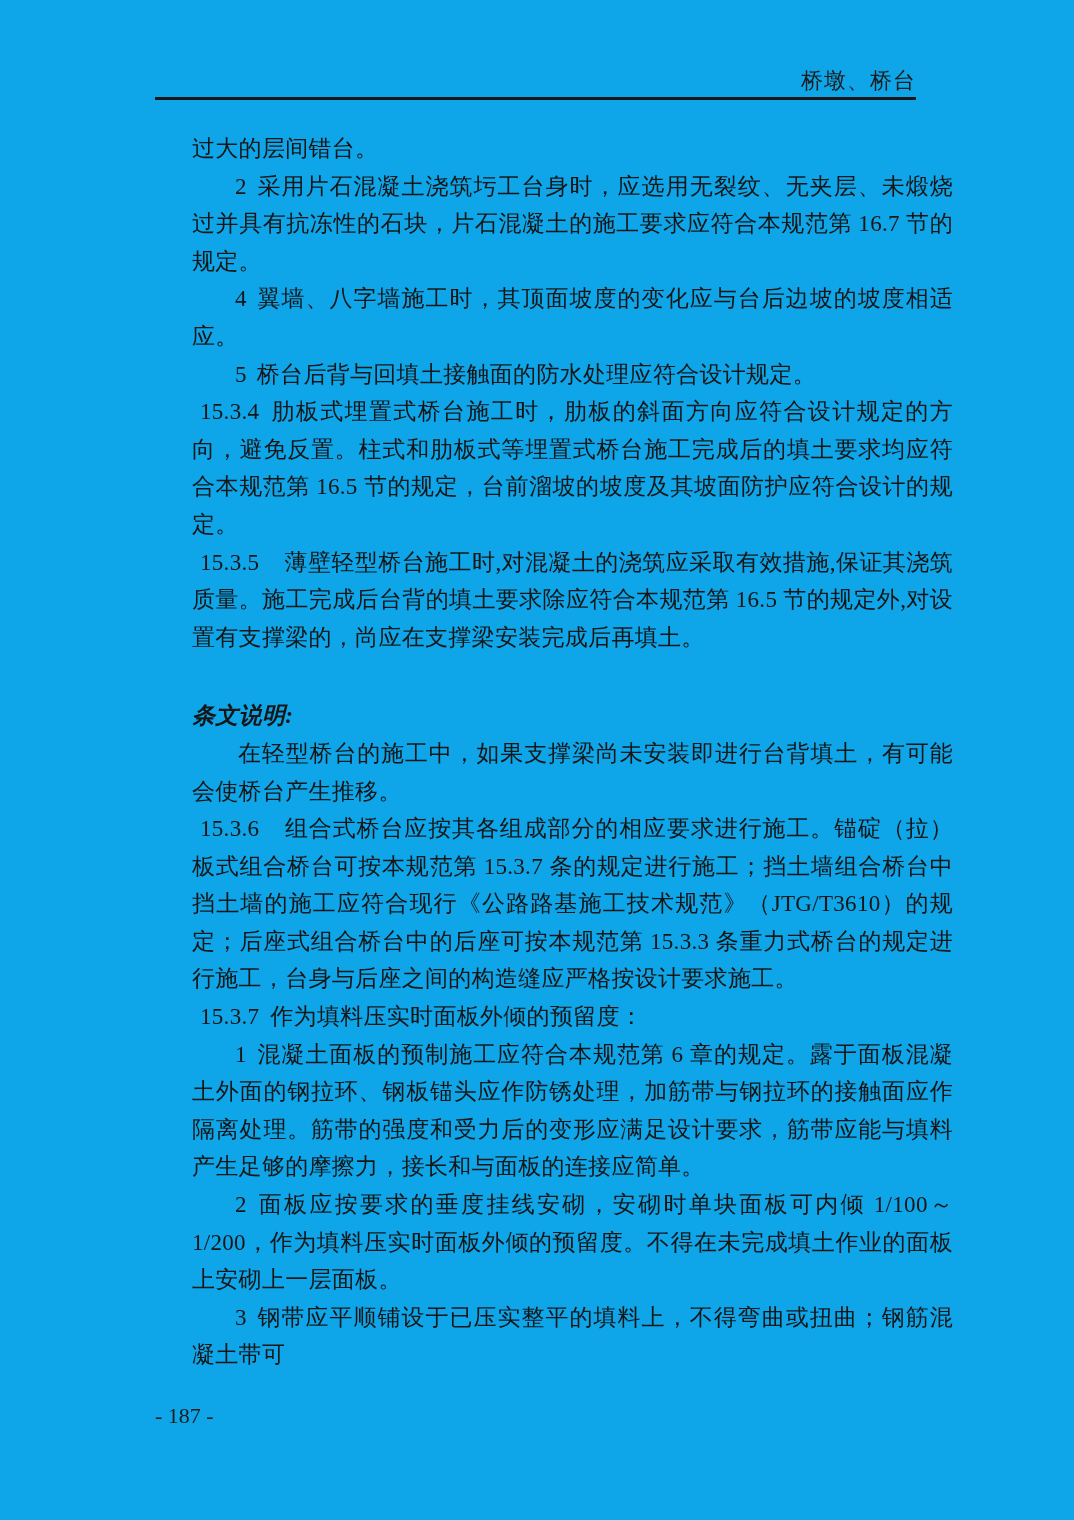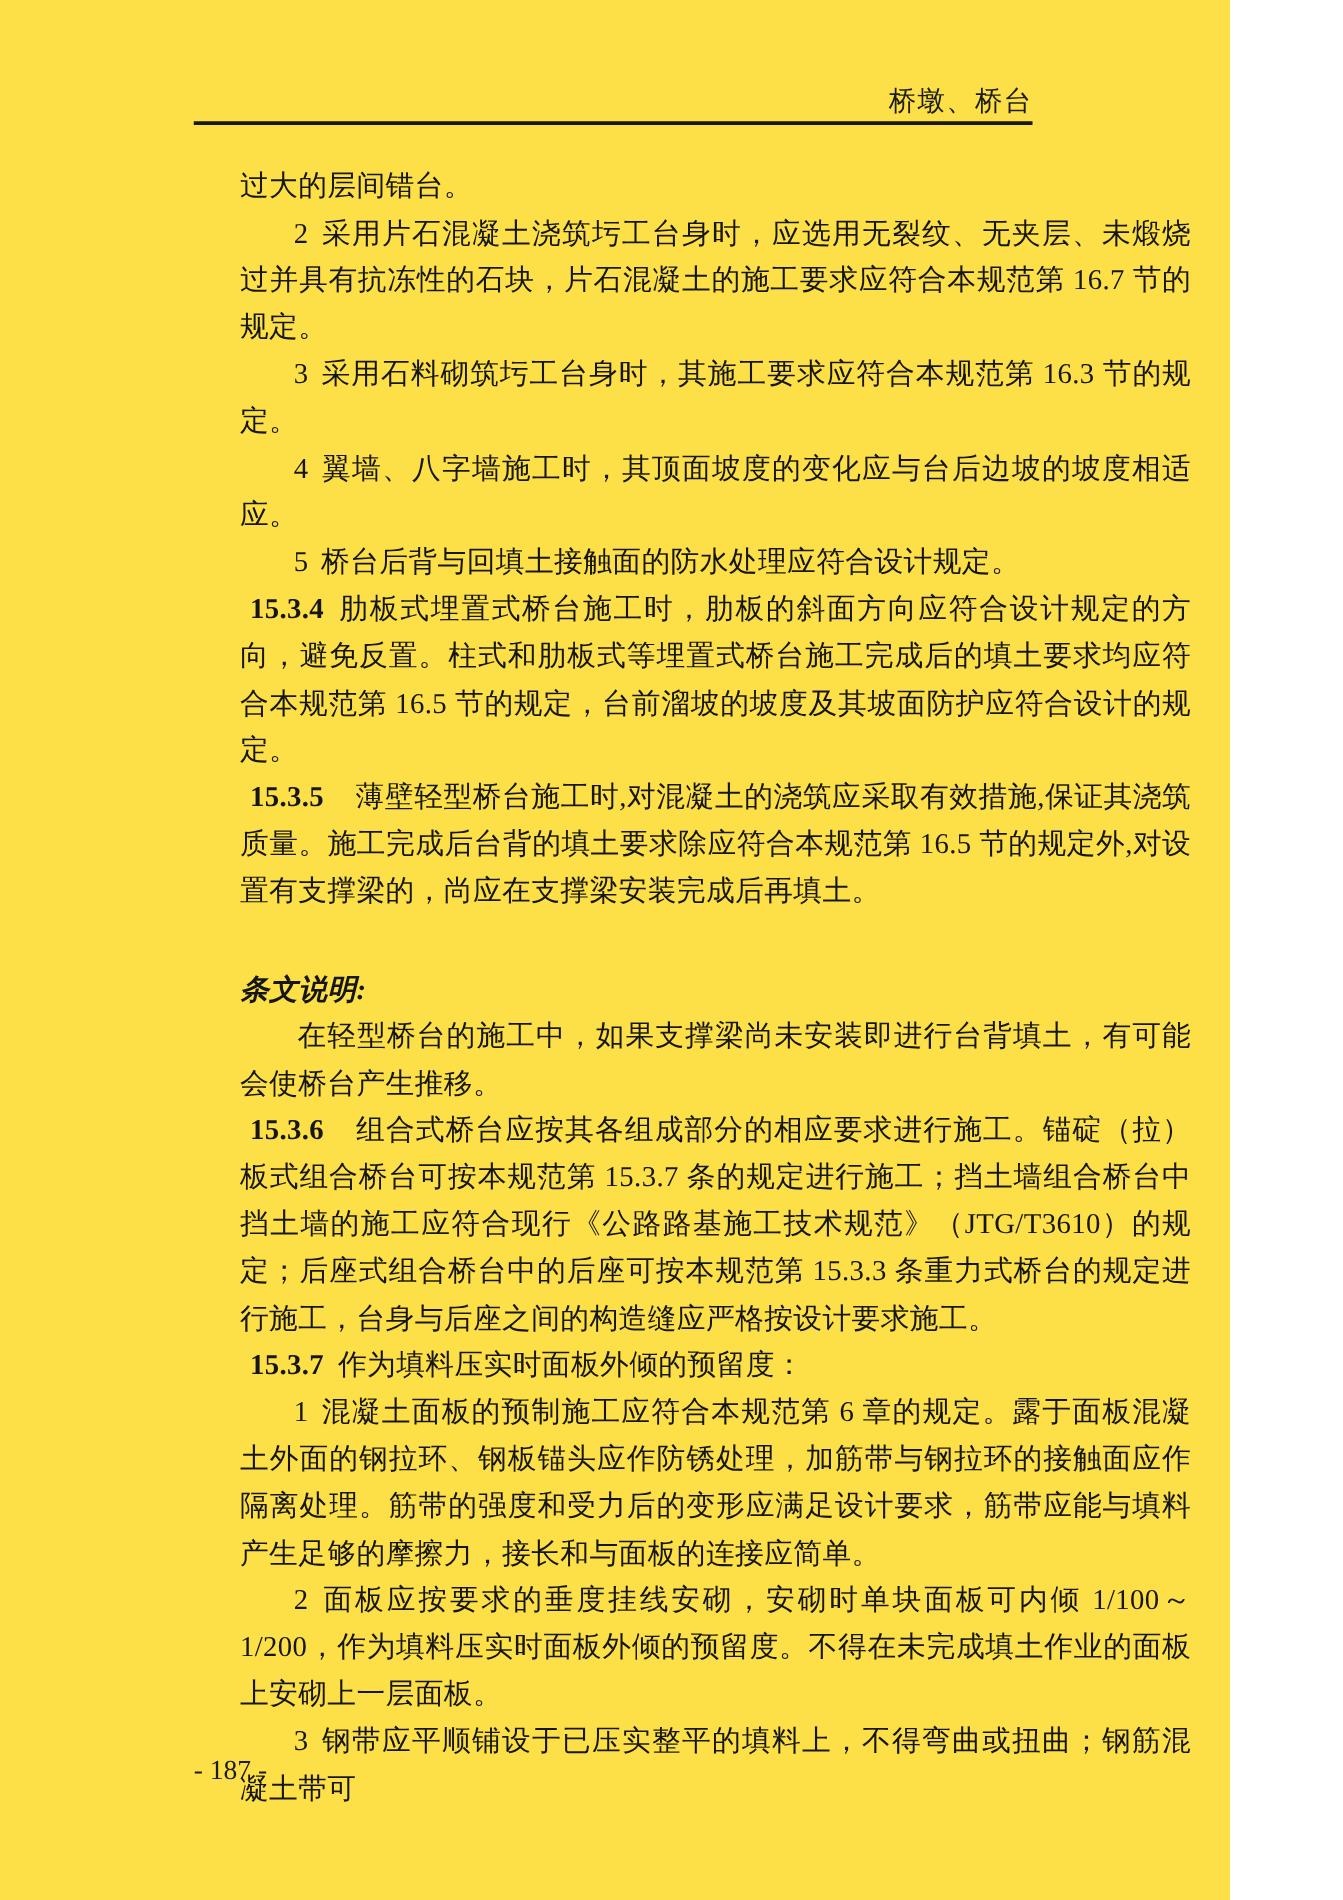--- a/index.html
+++ b/index.html
@@ -2,23 +2,23 @@
 <html><head>
 <meta charset="utf-8">
 <style>
   html, body {
     margin: 0;
     padding: 0;
     background: #ffffff;
   }
   .page {
     position: relative;
-    width: 984px;
+    width: 1074px;
     height: 1520px;
-    background: #fde047;
+    background: #0ea5e9;
     overflow: hidden;
     font-family: "Liberation Serif", "DejaVu Serif", serif;
     color: #161616;
   }
   
   .running-header-title {
     position: absolute;
     top: 66px;
     right: 158px;
     font-size: 22px;
@@ -45,21 +45,21 @@
     text-align: justify;
     letter-spacing: 0.3px;
     margin-left: 37px;
   }
   .content p { margin: 0; padding: 0; }
   
   .item { text-indent: 43px; }
   .inum { margin-right: 10px; }
   
   .clause { text-indent: 8px; }
-  .cnum { font-weight: bold; margin-right: 11px; }
+  .cnum { font-weight: normal; margin-right: 11px; }
   .gapwide .cnum { margin-right: 25px; }
   
   .sec { margin-top: 41px; }
   
   .notes-heading {
     font-weight: bold;
     font-style: italic;
   }
   .notes-body {
     text-indent: 2em;
@@ -82,21 +82,20 @@
 
   <span class="running-header-title">桥墩、桥台</span>
   <div class="header-rule"></div>
 
   <main class="content">
 
     <p class="cont"><span>过大的层间错台。</span></p>
 
     <p class="item"><span class="inum">2</span><span>采用片石混凝土浇筑圬工台身时，应选用无裂纹、无夹层、未煅烧过并具有抗冻性的石块，片石混凝土的施工要求应符合本规范第 16.7 节的规定。</span></p>
 
-    <p class="item"><span class="inum">3</span><span>采用石料砌筑圬工台身时，其施工要求应符合本规范第 16.3 节的规定。</span></p>
 
     <p class="item"><span class="inum">4</span><span>翼墙、八字墙施工时，其顶面坡度的变化应与台后边坡的坡度相适应。</span></p>
 
     <p class="item"><span class="inum">5</span><span>桥台后背与回填土接触面的防水处理应符合设计规定。</span></p>
 
     <p class="clause sec"><span class="cnum">15.3.4</span><span>肋板式埋置式桥台施工时，肋板的斜面方向应符合设计规定的方向，避免反置。柱式和肋板式等埋置式桥台施工完成后的填土要求均应符合本规范第 16.5 节的规定，台前溜坡的坡度及其坡面防护应符合设计的规定。</span></p>
 
     <p class="clause sec gapwide"><span class="cnum">15.3.5</span><span>薄壁轻型桥台施工时,对混凝土的浇筑应采取有效措施,保证其浇筑质量。施工完成后台背的填土要求除应符合本规范第 16.5 节的规定外,对设置有支撑梁的，尚应在支撑梁安装完成后再填土。</span></p>
 
     <div class="sec">

